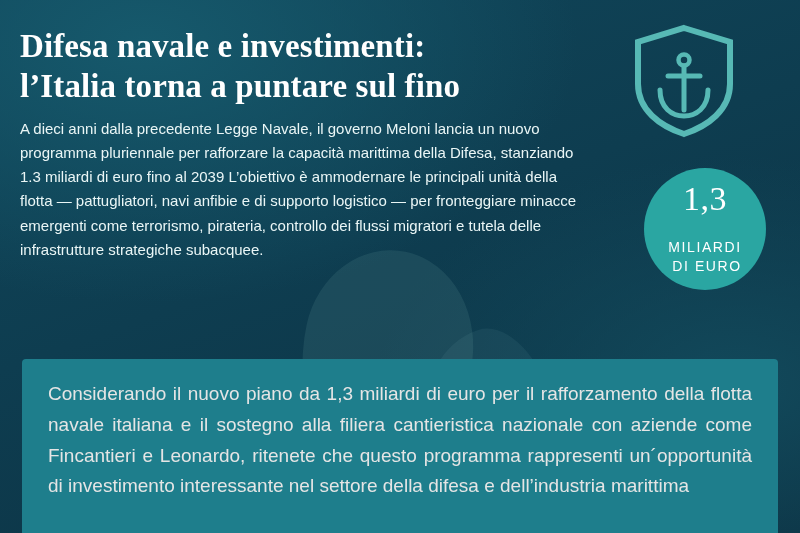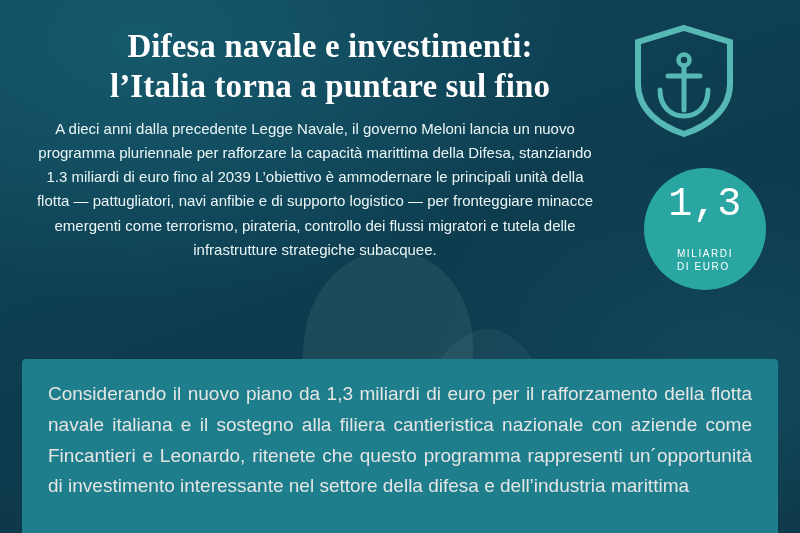--- a/index.html
+++ b/index.html
@@ -46,22 +46,21 @@
   .bg-shape.s3 {
     left: 180px; top: 390px;
     width: 210px; height: 120px;
     border-radius: 50% 50% 45% 55% / 60% 40% 60% 40%;
     opacity: 0.06;
   }
 
   .content {
     position: relative;
     z-index: 3;
-    padding: 26px 30px 0 30px;
-    text-align: center;
+    padding: 26px 30px 0 20px;
   }
 
   .headline {
     color: #ffffff;
     font-family: "Liberation Serif", serif;
     font-weight: bold;
     font-size: 33px;
     line-height: 1.22;
     letter-spacing: 0.1px;
     margin: 0;
@@ -103,32 +102,32 @@
     background: #2aa6a2;
     color: #ffffff;
     display: flex;
     flex-direction: column;
     align-items: center;
     justify-content: center;
     z-index: 4;
     box-shadow: 0 0 0 0 rgba(0,0,0,0);
   }
   .badge-amount {
-    font-family: Liberation Mono, monospace;
-    font-size: 40px;
+    font-family: Liberation Serif, serif;
+    font-size: 34px;
     line-height: 1;
     font-weight: normal;
     letter-spacing: 0.5px;
   }
   .badge-unit {
     margin-top: 22px;
-    font-size: 10px;
+    font-size: 14px;
     letter-spacing: 1.6px;
     line-height: 1.35;
-    text-align: left;
+    text-align: right;
     text-transform: uppercase;
   }
 
   
   .question-panel {
     position: absolute;
     left: 22px;
     right: 22px;
     bottom: 0;
     height: 174px;

